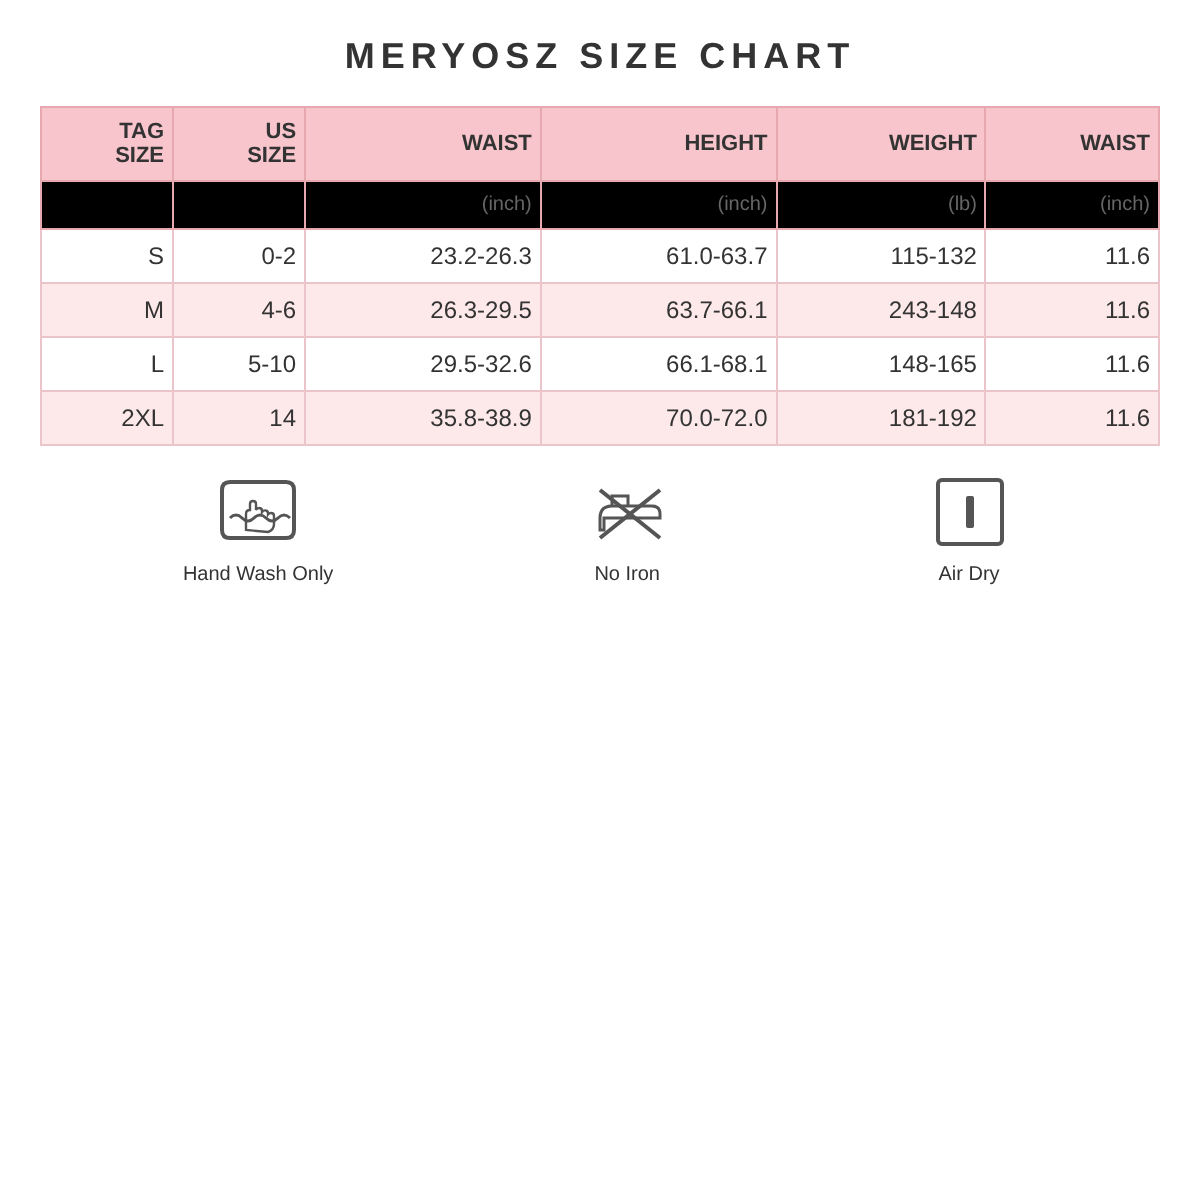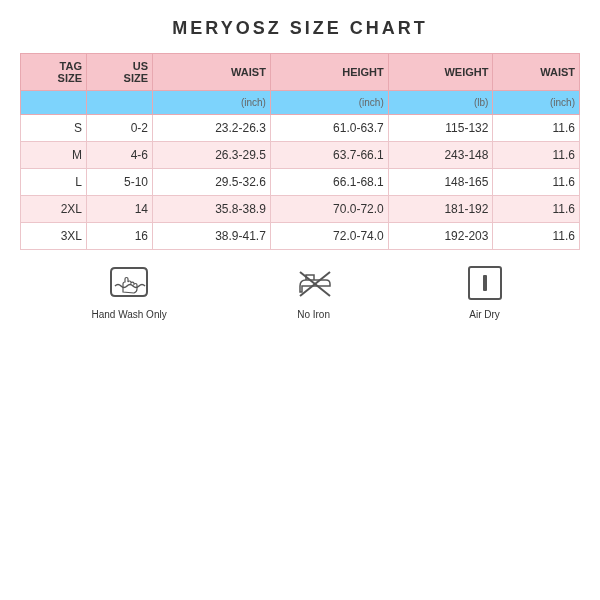--- a/index.html
+++ b/index.html
@@ -35,21 +35,21 @@
       padding: 6px 4px;
       color: #333;
     }
     thead tr:first-child th {
       background: #f7c5cb;
       font-weight: bold;
       font-size: 11px;
       border: 1px solid #e8a8b0;
     }
     thead tr:last-child th {
-      background: #7dd3fc;
+      background: #000000;
       font-size: 10px;
       color: #666;
       border: 1px solid #e8a8b0;
       font-weight: normal;
     }
     tbody tr:nth-child(odd) {
       background: #fff;
     }
     tbody tr:nth-child(even) {
       background: #fde8ea;
@@ -151,28 +151,20 @@
           <td>11.6</td>
         </tr>
         <tr>
           <td>2XL</td>
           <td>14</td>
           <td>35.8-38.9</td>
           <td>70.0-72.0</td>
           <td>181-192</td>
           <td>11.6</td>
         </tr>
-        <tr>
-          <td>3XL</td>
-          <td>16</td>
-          <td>38.9-41.7</td>
-          <td>72.0-74.0</td>
-          <td>192-203</td>
-          <td>11.6</td>
-        </tr>
       </tbody>
   </table>
 
 
   <div class="care-icons">
 
     <div class="care-item">
       <div class="icon-box">
         <svg class="care-svg" viewBox="0 0 44 38" fill="none" xmlns="http://www.w3.org/2000/svg">
 

